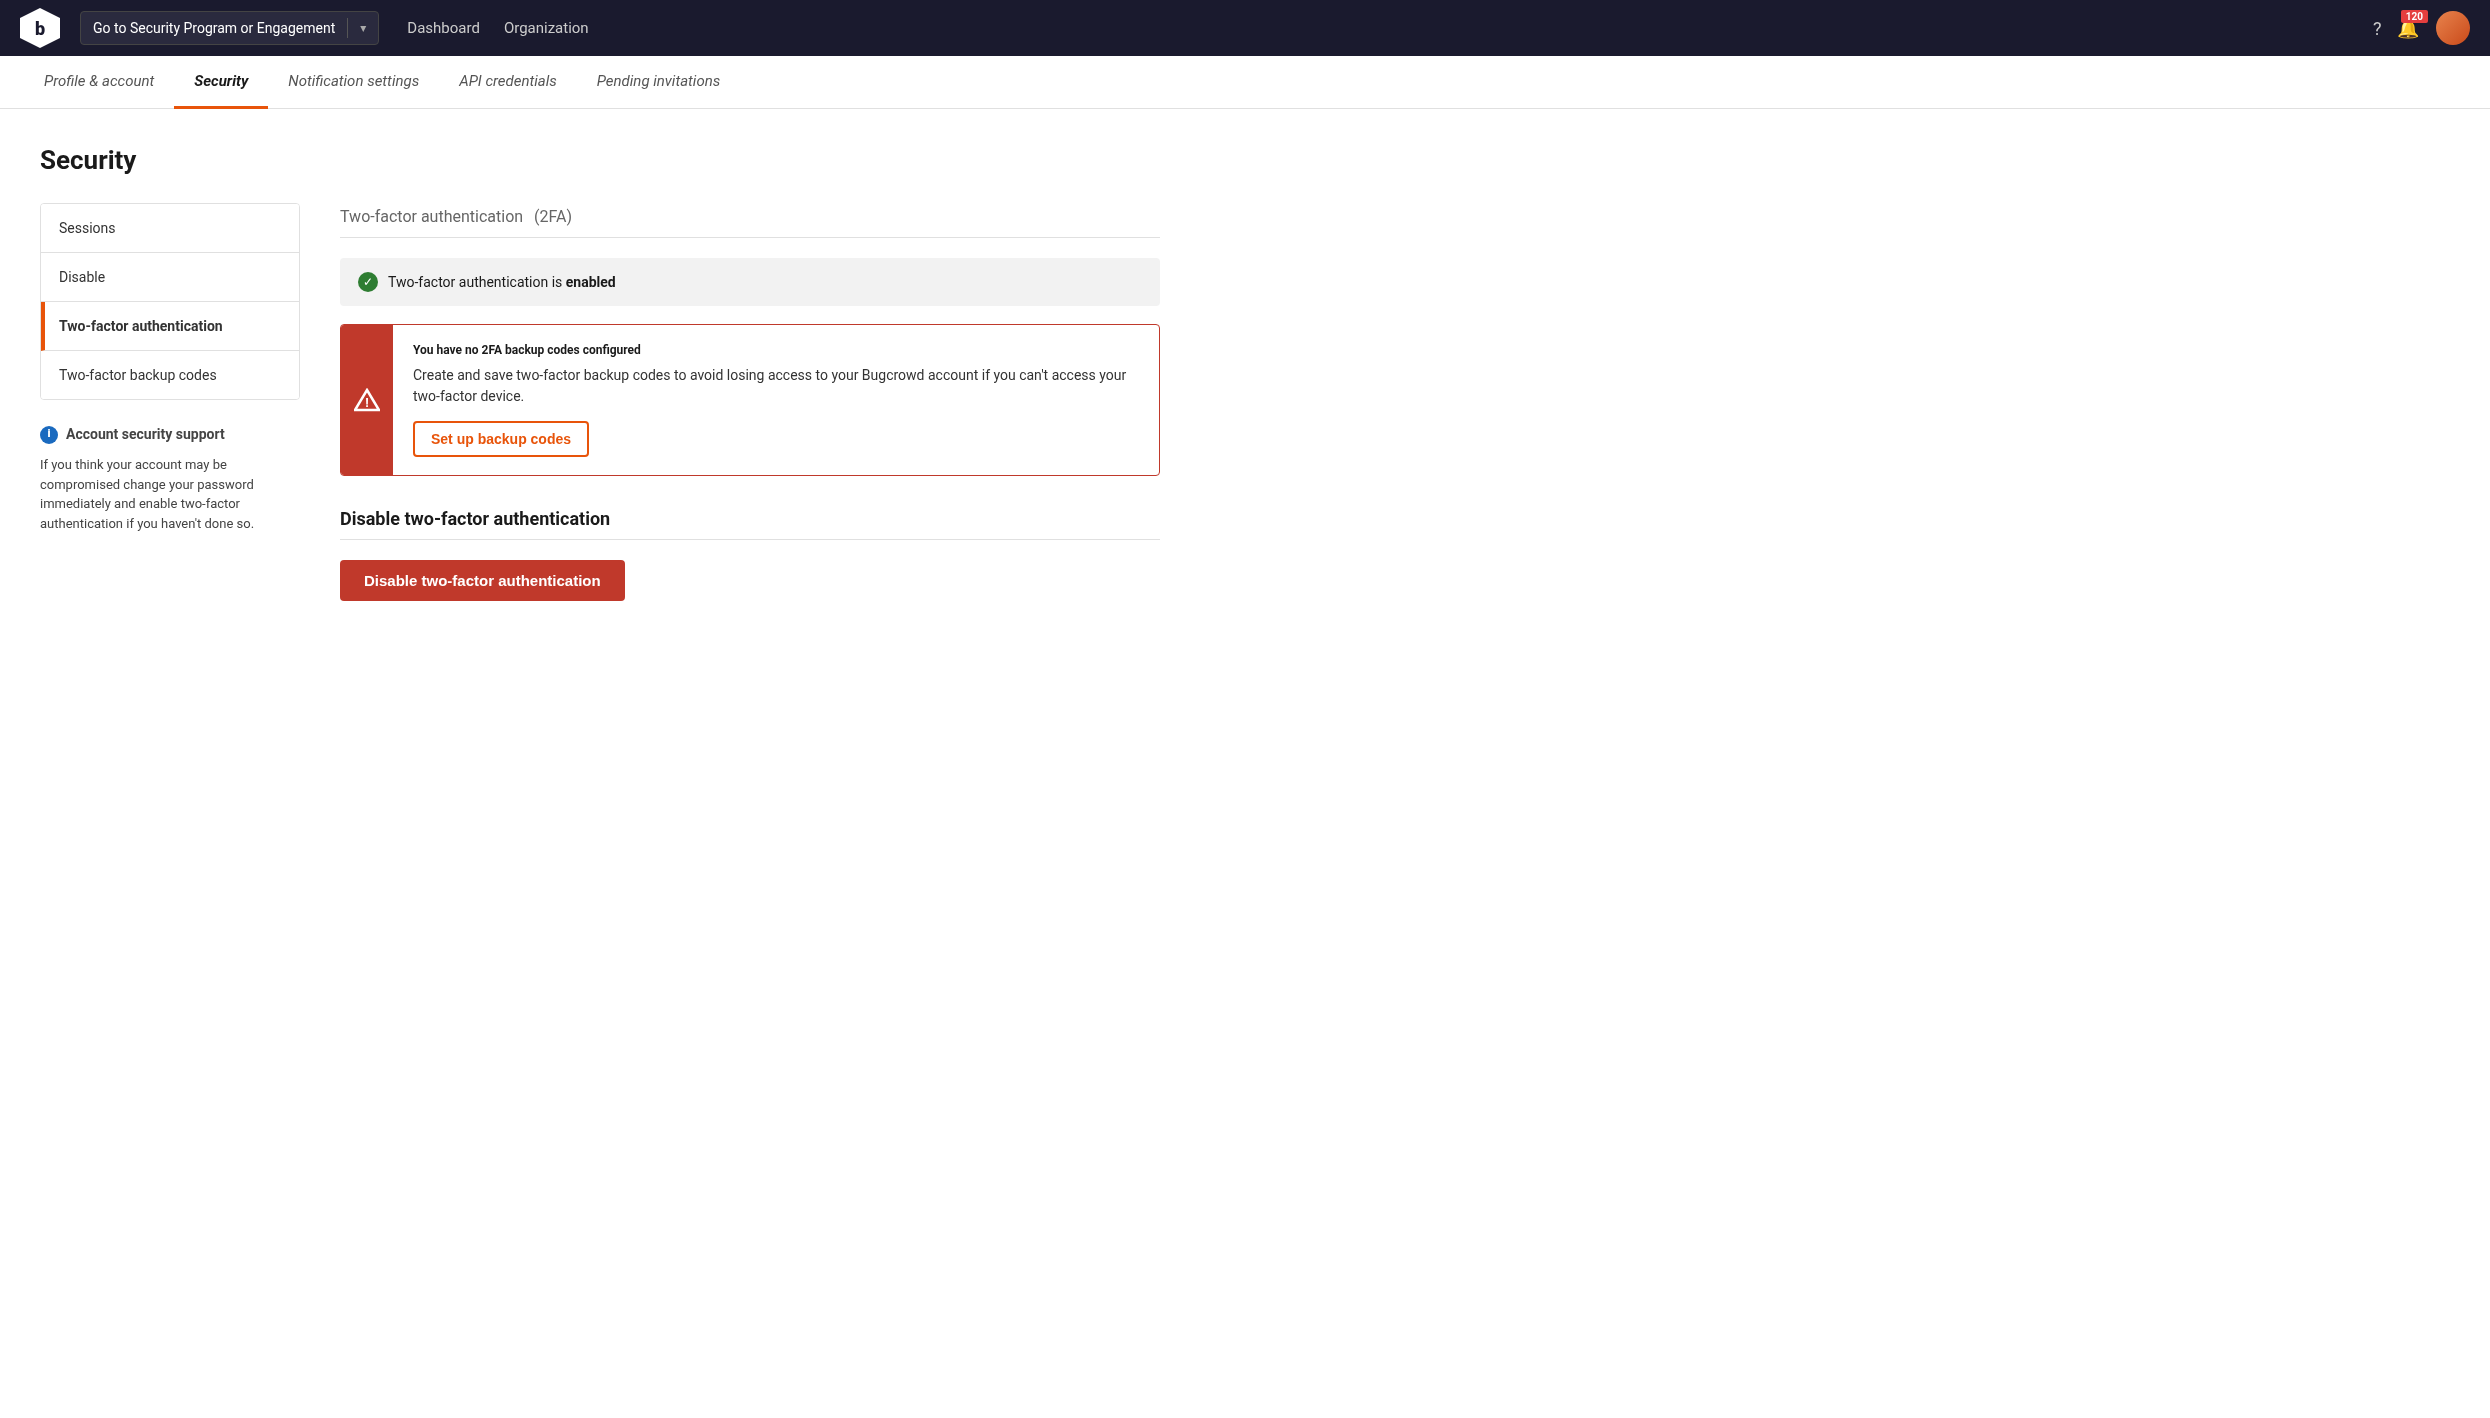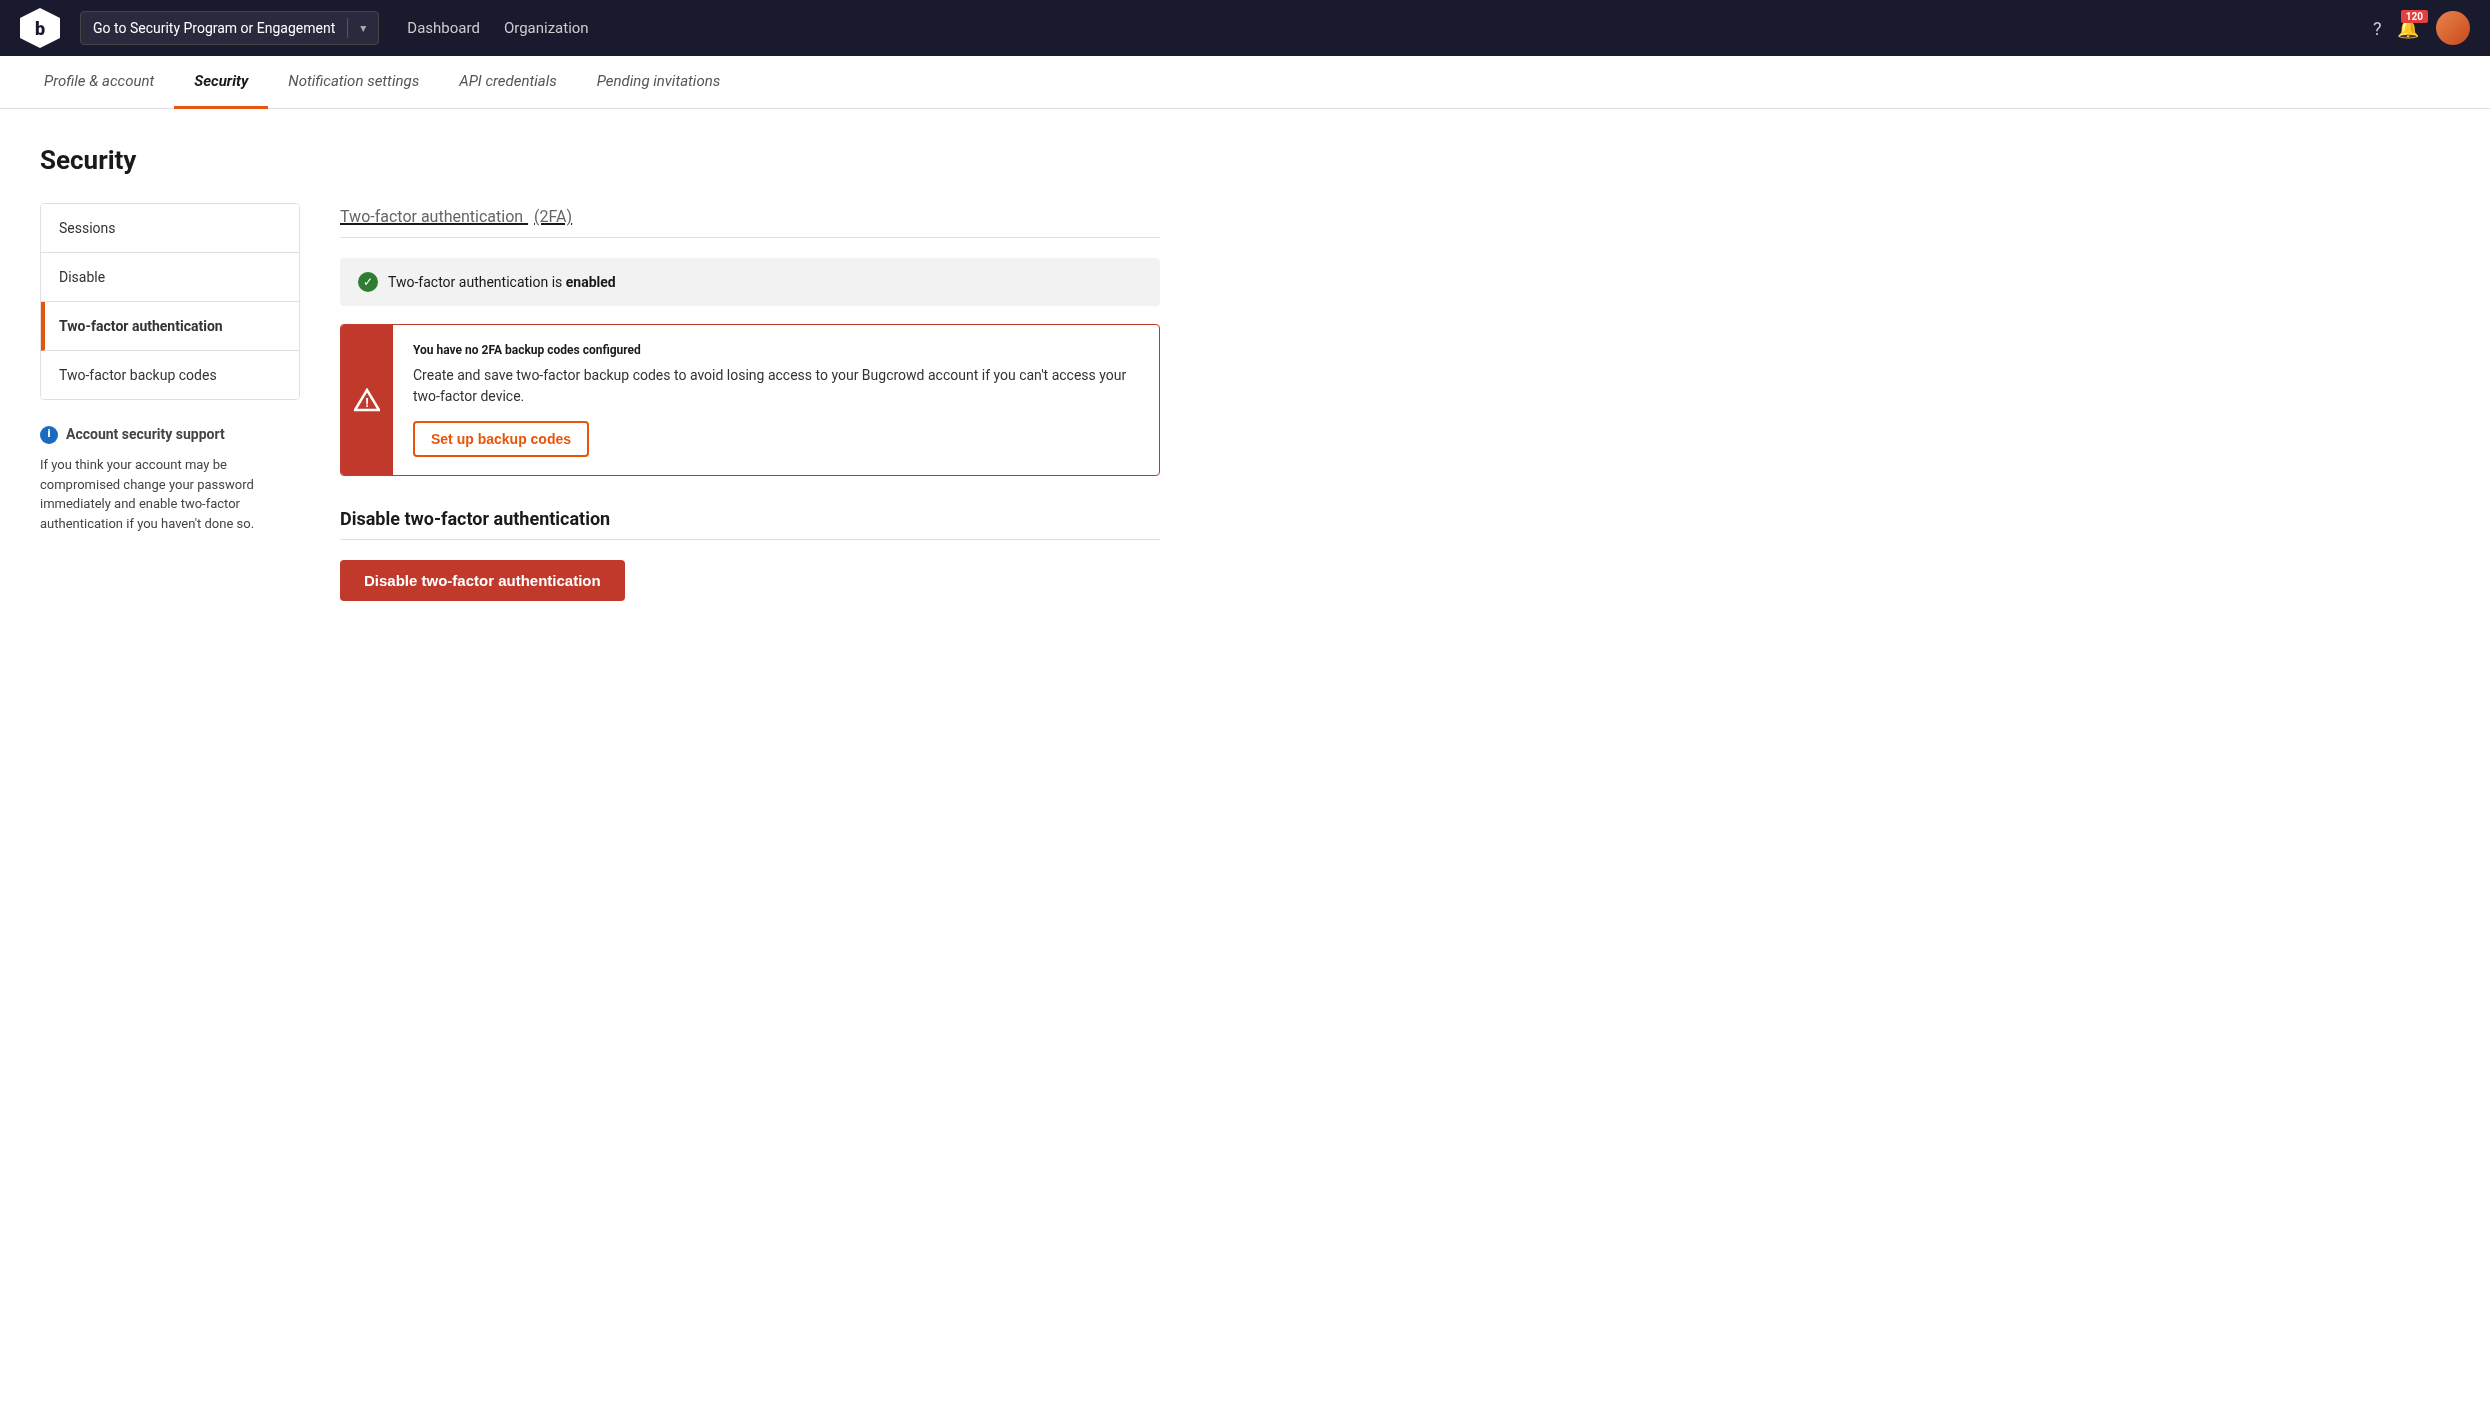--- a/index.html
+++ b/index.html
@@ -172,21 +172,20 @@
       font-size: 11px;
     }
 
     
     .content-area { flex: 1; min-width: 0; }
 
     .section-title {
       font-size: 20px;
       font-weight: 700;
       margin-bottom: 4px;
-      text-decoration: underline;
     }
     .section-title span {
       font-weight: 400;
       font-size: 16px;
       color: #666;
     }
     .section-divider {
       border: none;
       border-top: 1px solid #e0e0e0;
       margin: 10px 0 20px 0;

